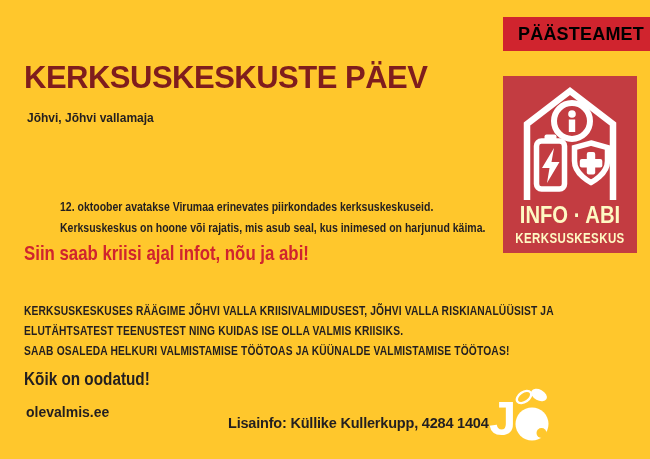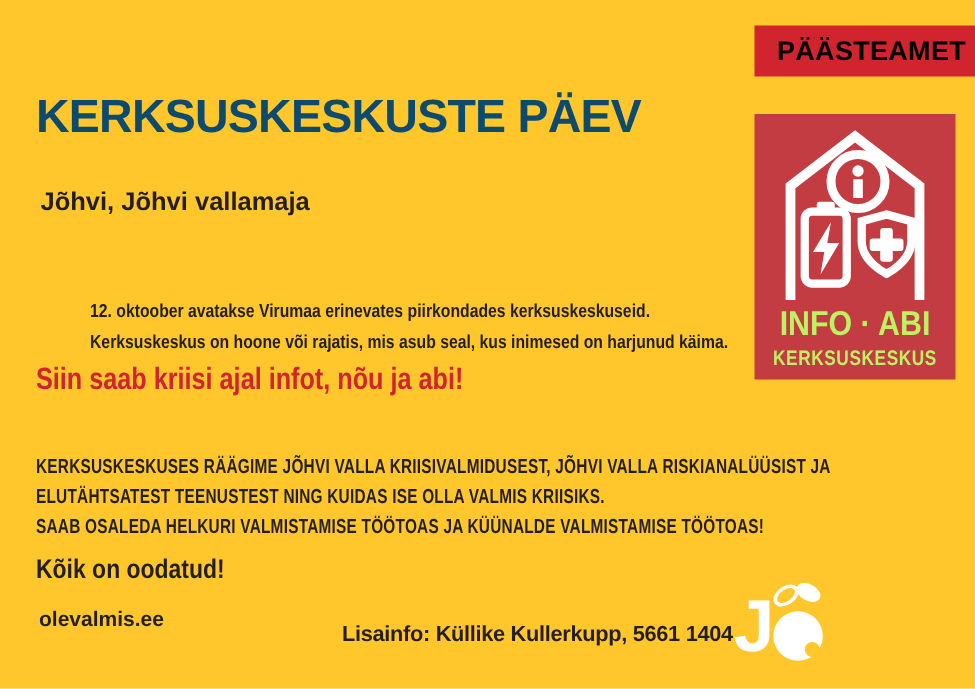--- a/index.html
+++ b/index.html
@@ -10,26 +10,26 @@
     color:#231F20;
   }
   .badge {
     position:absolute; left:503px; top:17px; width:156px; height:34px;
     background:#D0242E; color:#000000;
     display:flex; align-items:center; justify-content:center;
     font-size:18px; font-weight:bold; letter-spacing:0.2px;
   }
   .title {
     position:absolute; left:24px; top:60px;
-    color:#0c4a6e; font-size:31px; font-weight:800; letter-spacing:-0.5px;
+    color:#7f1d1d; font-size:31px; font-weight:800; letter-spacing:-0.5px;
     white-space:nowrap;
   }
   .location {
-    position:absolute; left:27px; top:125px;
-    font-size:17px; font-weight:bold; white-space:nowrap;
+    position:absolute; left:27px; top:111px;
+    font-size:12px; font-weight:bold; white-space:nowrap;
   }
   .datetime {
     position:absolute; left:24px; top:147px;
     font-size:21.5px; font-weight:800; letter-spacing:-0.3px; white-space:nowrap;
   }
   .intro { position:absolute; left:24px; top:197px; font-size:12.5px; font-weight:bold; line-height:21px;margin-left:36px; }
   .intro .line { display:block; transform:scaleX(0.84); transform-origin:0 50%; white-space:nowrap; }
   .highlight {
     position:absolute; left:24px; top:241px;
     color:#D0242E; font-size:20.5px; font-weight:bold;
@@ -40,21 +40,21 @@
   .closing {
     position:absolute; left:24px; top:369px;
     font-size:18px; font-weight:800;
     transform:scaleX(0.85); transform-origin:0 50%; white-space:nowrap;
   }
   .website  { position:absolute; left:26px;  top:404px; font-size:14px;   font-weight:bold; white-space:nowrap; }
   .contact  { position:absolute; left:228px; top:415px; font-size:14.5px; font-weight:bold; letter-spacing:-0.2px; white-space:nowrap; }
 
   .logo-box {
     position:absolute; left:503px; top:76px; width:134px; height:177px;
-    background:#C33C41; color:#bef264; text-align:center;
+    background:#C33C41; color:#fef9c3; text-align:center;
   }
   .logo-box svg.house { position:absolute; left:10px; top:8px; display:block; }
   .logo-line1 {
     position:absolute; left:0; right:0; top:126px;
     font-size:23px; font-weight:800; white-space:nowrap;
     transform:scaleX(0.88);
   }
   .logo-line2 {
     position:absolute; left:0; right:0; top:154px;
     font-size:14px; font-weight:bold; letter-spacing:0.5px; white-space:nowrap;
@@ -87,21 +87,21 @@
 
   <div class="details">
     <span class="line">KERKSUSKESKUSES RÄÄGIME JÕHVI VALLA KRIISIVALMIDUSEST, JÕHVI VALLA RISKIANALÜÜSIST JA</span>
     <span class="line">ELUTÄHTSATEST TEENUSTEST NING KUIDAS ISE OLLA VALMIS KRIISIKS.</span>
     <span class="line">SAAB OSALEDA HELKURI VALMISTAMISE TÖÖTOAS JA KÜÜNALDE VALMISTAMISE TÖÖTOAS!</span>
   </div>
 
   <div class="closing">Kõik on oodatud!</div>
 
   <div class="website">olevalmis.ee</div>
-  <div class="contact">Lisainfo: Küllike Kullerkupp, 5661 1404</div>
+  <div class="contact">Lisainfo: Küllike Kullerkupp, 4284 1404</div>
 
   <div class="logo-box">
     <svg class="house" width="114" height="116" viewBox="0 0 114 116">
       <path d="M14,116 L14,40 L57,7 L100,40 L100,116" fill="none" stroke="#fff" stroke-width="6.5"></path>
       <g>
         <circle cx="59" cy="37" r="18" fill="none" stroke="#fff" stroke-width="6"></circle>
         <circle cx="59" cy="30" r="3.8" fill="#fff"></circle>
         <rect x="55.8" y="35.5" width="6.4" height="12.5" fill="#fff"></rect>
       </g>
       <g>

